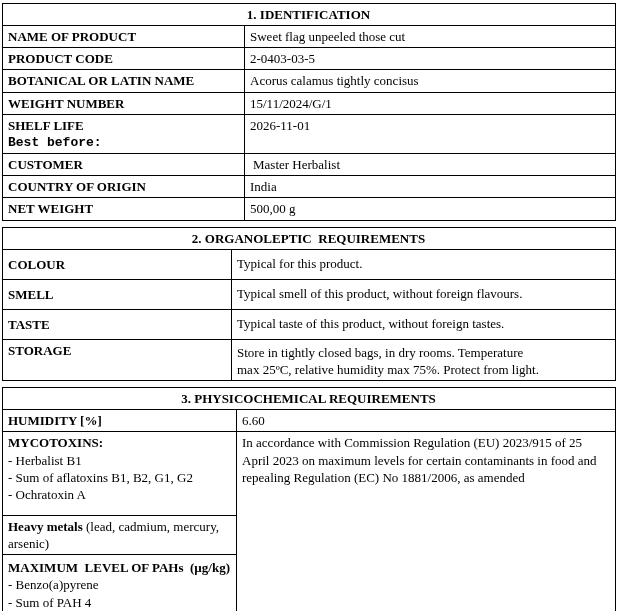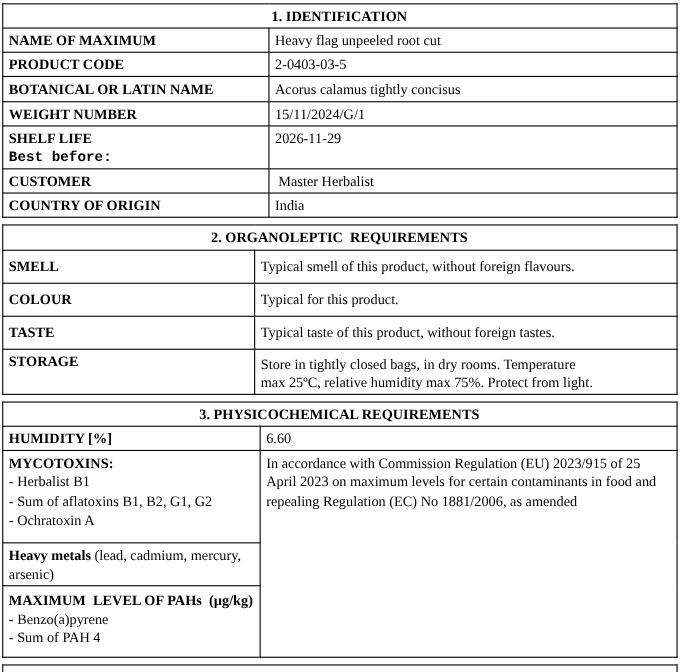--- a/index.html
+++ b/index.html
@@ -60,69 +60,73 @@
   <table class="sec">
     <colgroup>
         <col style="width:242px">
         <col style="width:371px">
       </colgroup>
     <tbody>
         <tr>
       <td colspan="2" class="sec-title">1. IDENTIFICATION</td>
     </tr>
     <tr>
-      <td class="lbl h12">NAME OF MAXIMUM</td>
-      <td class="h12">Heavy flag unpeeled root cut</td>
+      <td class="lbl h12">NAME OF PRODUCT</td>
+      <td class="h12">Sweet flag unpeeled those cut</td>
     </tr>
     <tr>
       <td class="lbl h12">PRODUCT CODE</td>
       <td class="h12">2-0403-03-5</td>
     </tr>
     <tr>
       <td class="lbl h12">BOTANICAL OR LATIN NAME</td>
       <td class="h12">Acorus calamus tightly concisus</td>
     </tr>
     <tr>
       <td class="lbl h12">WEIGHT NUMBER</td>
       <td class="h12">15/11/2024/G/1</td>
     </tr>
     <tr>
       <td>
         <div class="lbl">SHELF LIFE</div>
         <div class="sub">Best before:</div>
       </td>
-      <td>2026-11-29</td>
+      <td>2026-11-01</td>
     </tr>
     <tr>
       <td class="lbl h12">CUSTOMER</td>
       <td class="h12" style="padding-left:8px">Master Herbalist</td>
     </tr>
     <tr>
       <td class="lbl h12">COUNTRY OF ORIGIN</td>
       <td class="h12">India</td>
+    </tr>
+    <tr>
+      <td class="lbl h12">NET WEIGHT</td>
+      <td class="h12">500,00 g</td>
     </tr>
   </tbody>
     </table>
 
   <table class="sec">
     <colgroup>
         <col style="width:229px">
         <col style="width:384px">
       </colgroup>
     <tbody>
         <tr>
       <td colspan="2" class="sec-title">2. ORGANOLEPTIC  REQUIREMENTS</td>
     </tr>
     <tr class="tall">
+      <td class="lbl vmid">COLOUR</td>
+      <td style="padding-top:5px">Typical for this product.</td>
+    </tr>
+    <tr class="tall">
       <td class="lbl vmid">SMELL</td>
       <td style="padding-top:5px">Typical smell of this product, without foreign flavours.</td>
-    </tr>
-    <tr class="tall">
-      <td class="lbl vmid">COLOUR</td>
-      <td style="padding-top:5px">Typical for this product.</td>
     </tr>
     <tr class="tall">
       <td class="lbl vmid">TASTE</td>
       <td style="padding-top:5px">Typical taste of this product, without foreign tastes.</td>
     </tr>
     <tr>
       <td class="lbl" style="height:33px">STORAGE</td>
       <td style="padding-right:70px;padding-top:4px">Store in tightly closed bags, in dry rooms. Temperature max 25ºC, relative humidity max 75%. Protect from light.</td>
     </tr>
   </tbody>

